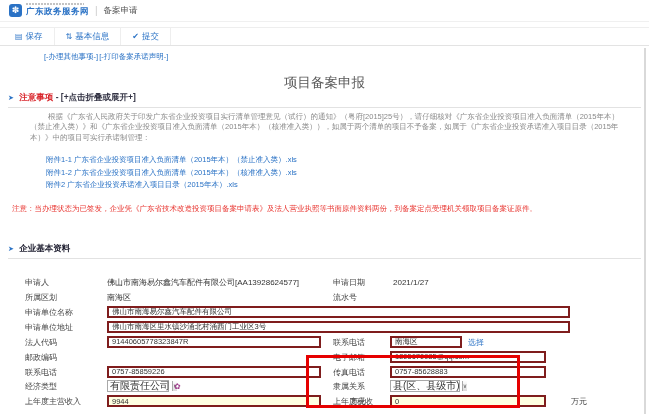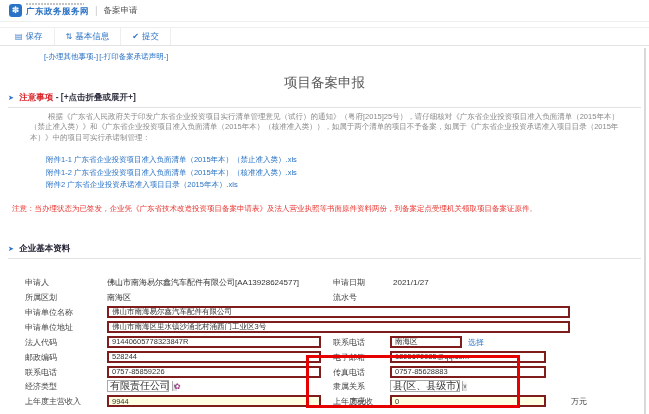--- a/index.html
+++ b/index.html
@@ -142,21 +142,20 @@
   </div>
   <div class="frow">
     <span class="lab">法人代码</span>
     <input class="inp l" value="91440605778323847R" style="">
     <span class="lab r">联系电话</span>
     <input class="inp" style="left: 390px; width: 72px;" value="南海区">
     <span class="abs link" style="left:468px;">选择</span>
   </div>
   <div class="frow">
     <span class="lab">邮政编码</span>
-    <input class="inp l" value="528244" style="">
     <span class="lab r">电子邮箱</span>
     <input class="inp r" value="1205670985@qq.com" style="">
   </div>
   <div class="frow">
     <span class="lab">联系电话</span>
     <input class="inp l" value="0757-85859226" style="">
     <span class="lab r">传真电话</span>
     <input class="inp r" value="0757-85628883" style="">
   </div>
   <div class="frow">

